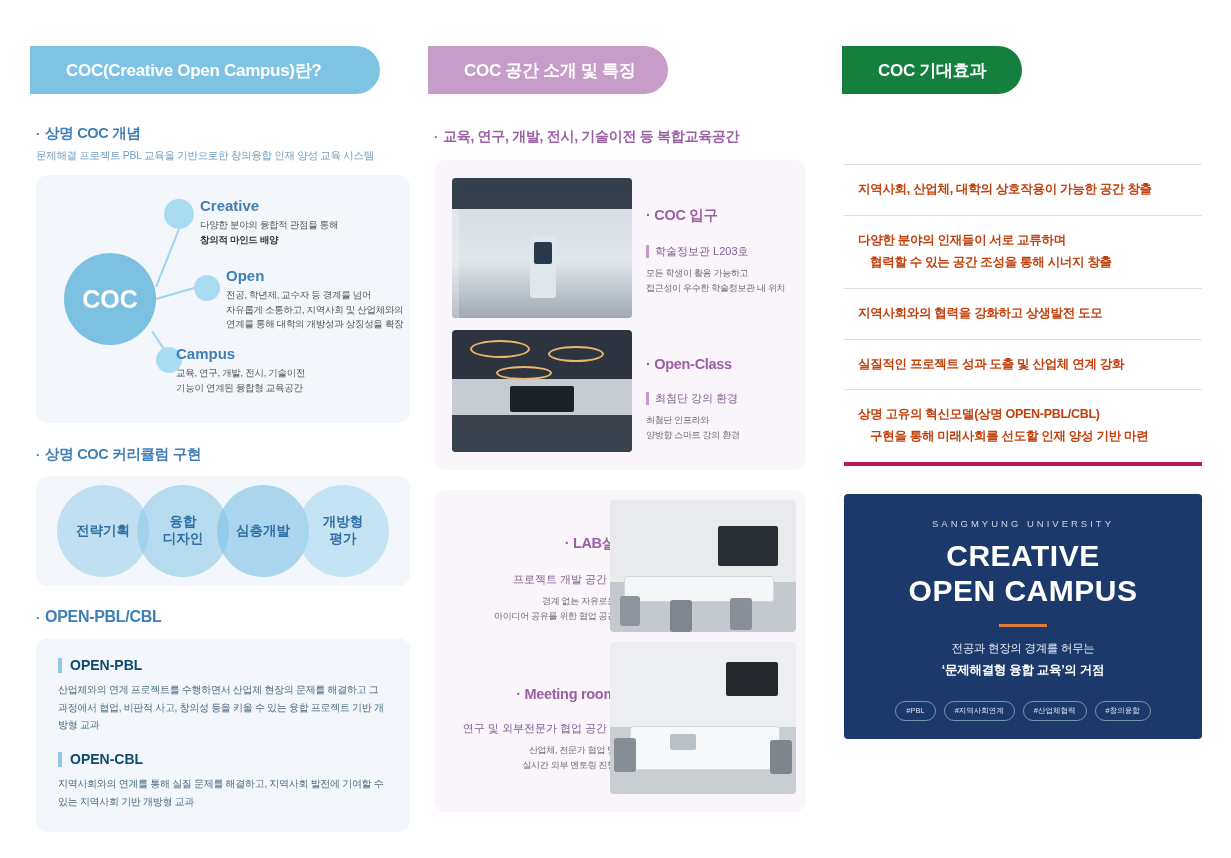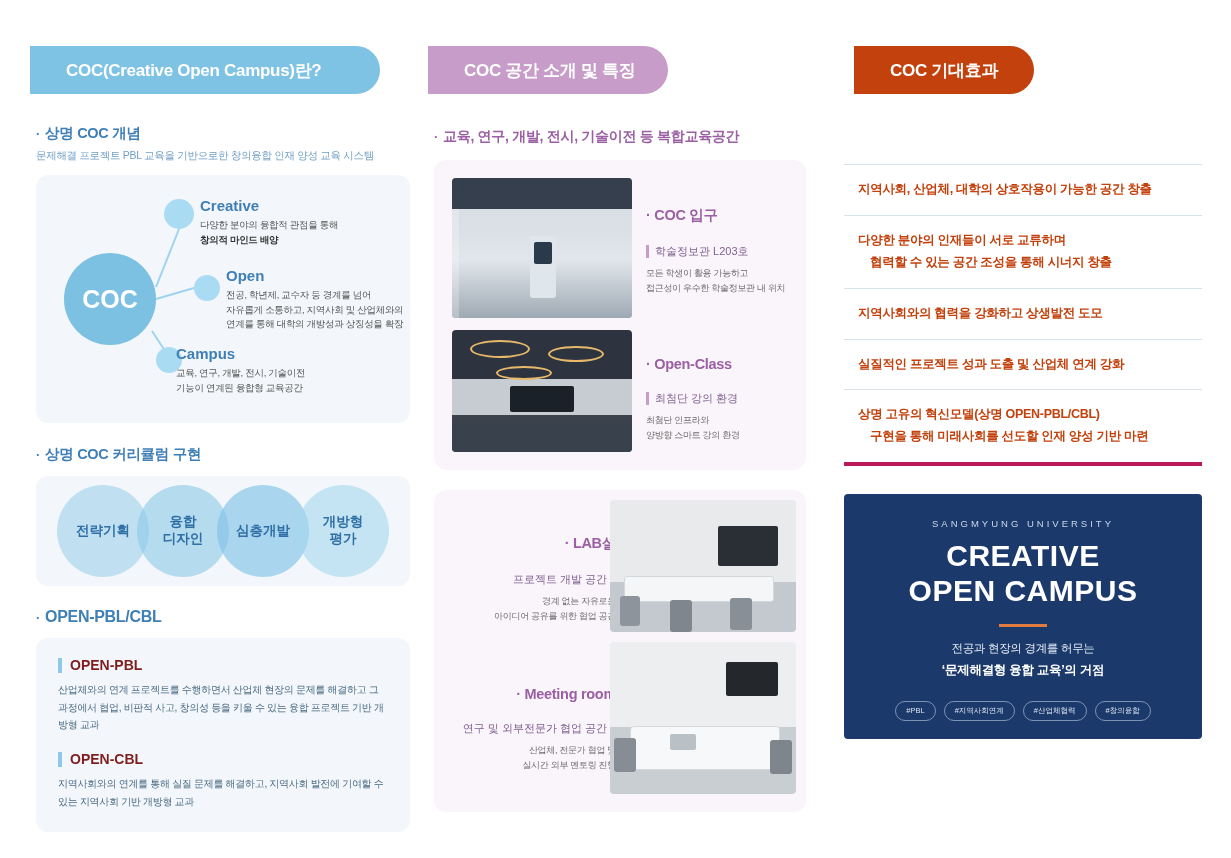--- a/index.html
+++ b/index.html
@@ -27,21 +27,21 @@
     padding-left: 36px;
     color: #fff;
     font-size: 17px;
     font-weight: bold;
     letter-spacing: -0.3px;
     position: absolute;
     top: 46px;
   }
   .pill-1 { left: 0px;   width: 350px; background: #7ec3e4; text-align: right; }
   .pill-2 { left: 0px;   width: 240px; background: #c79cc8; }
-  .pill-3 { left: 16px;   width: 180px; background: #c2410c; }
+  .pill-3 { left: 4px;   width: 180px; background: #15803d; }
 
   
   .sec-label {
     font-size: 14.5px; font-weight: bold; letter-spacing: -0.3px;
     display: flex; align-items: baseline; gap: 5px;
   }
   .dot { font-size: 13px; line-height: 1; }
 
   .blue-t  { color: #3f7fb5; }
   .purple-t{ color: #9b5fa3; }
@@ -98,21 +98,21 @@
   .cc.s4 { background: rgba(165,215,240,0.6); }
 
   
   .pbl-box {
     margin-top: 12px;
     background: #f3f7fb;
     border-radius: 12px;
     padding: 20px 22px 22px 22px;
   }
   .pbl-h {
-    font-size: 14px; font-weight: bold; color: #7f1d1d;
+    font-size: 14px; font-weight: bold; color: #0c4a6e;
     border-left: 4px solid #8fc9e8; padding-left: 8px; line-height: 1.1;
   }
   .pbl-p { font-size: 10px; color: #4a6a82; line-height: 1.75; margin-top: 8px; letter-spacing: -0.3px; }
   .pbl-gap { height: 18px; }
 
   
   .photo-card {
     background: #faf5fa;
     border-radius: 12px;
     padding: 18px;

